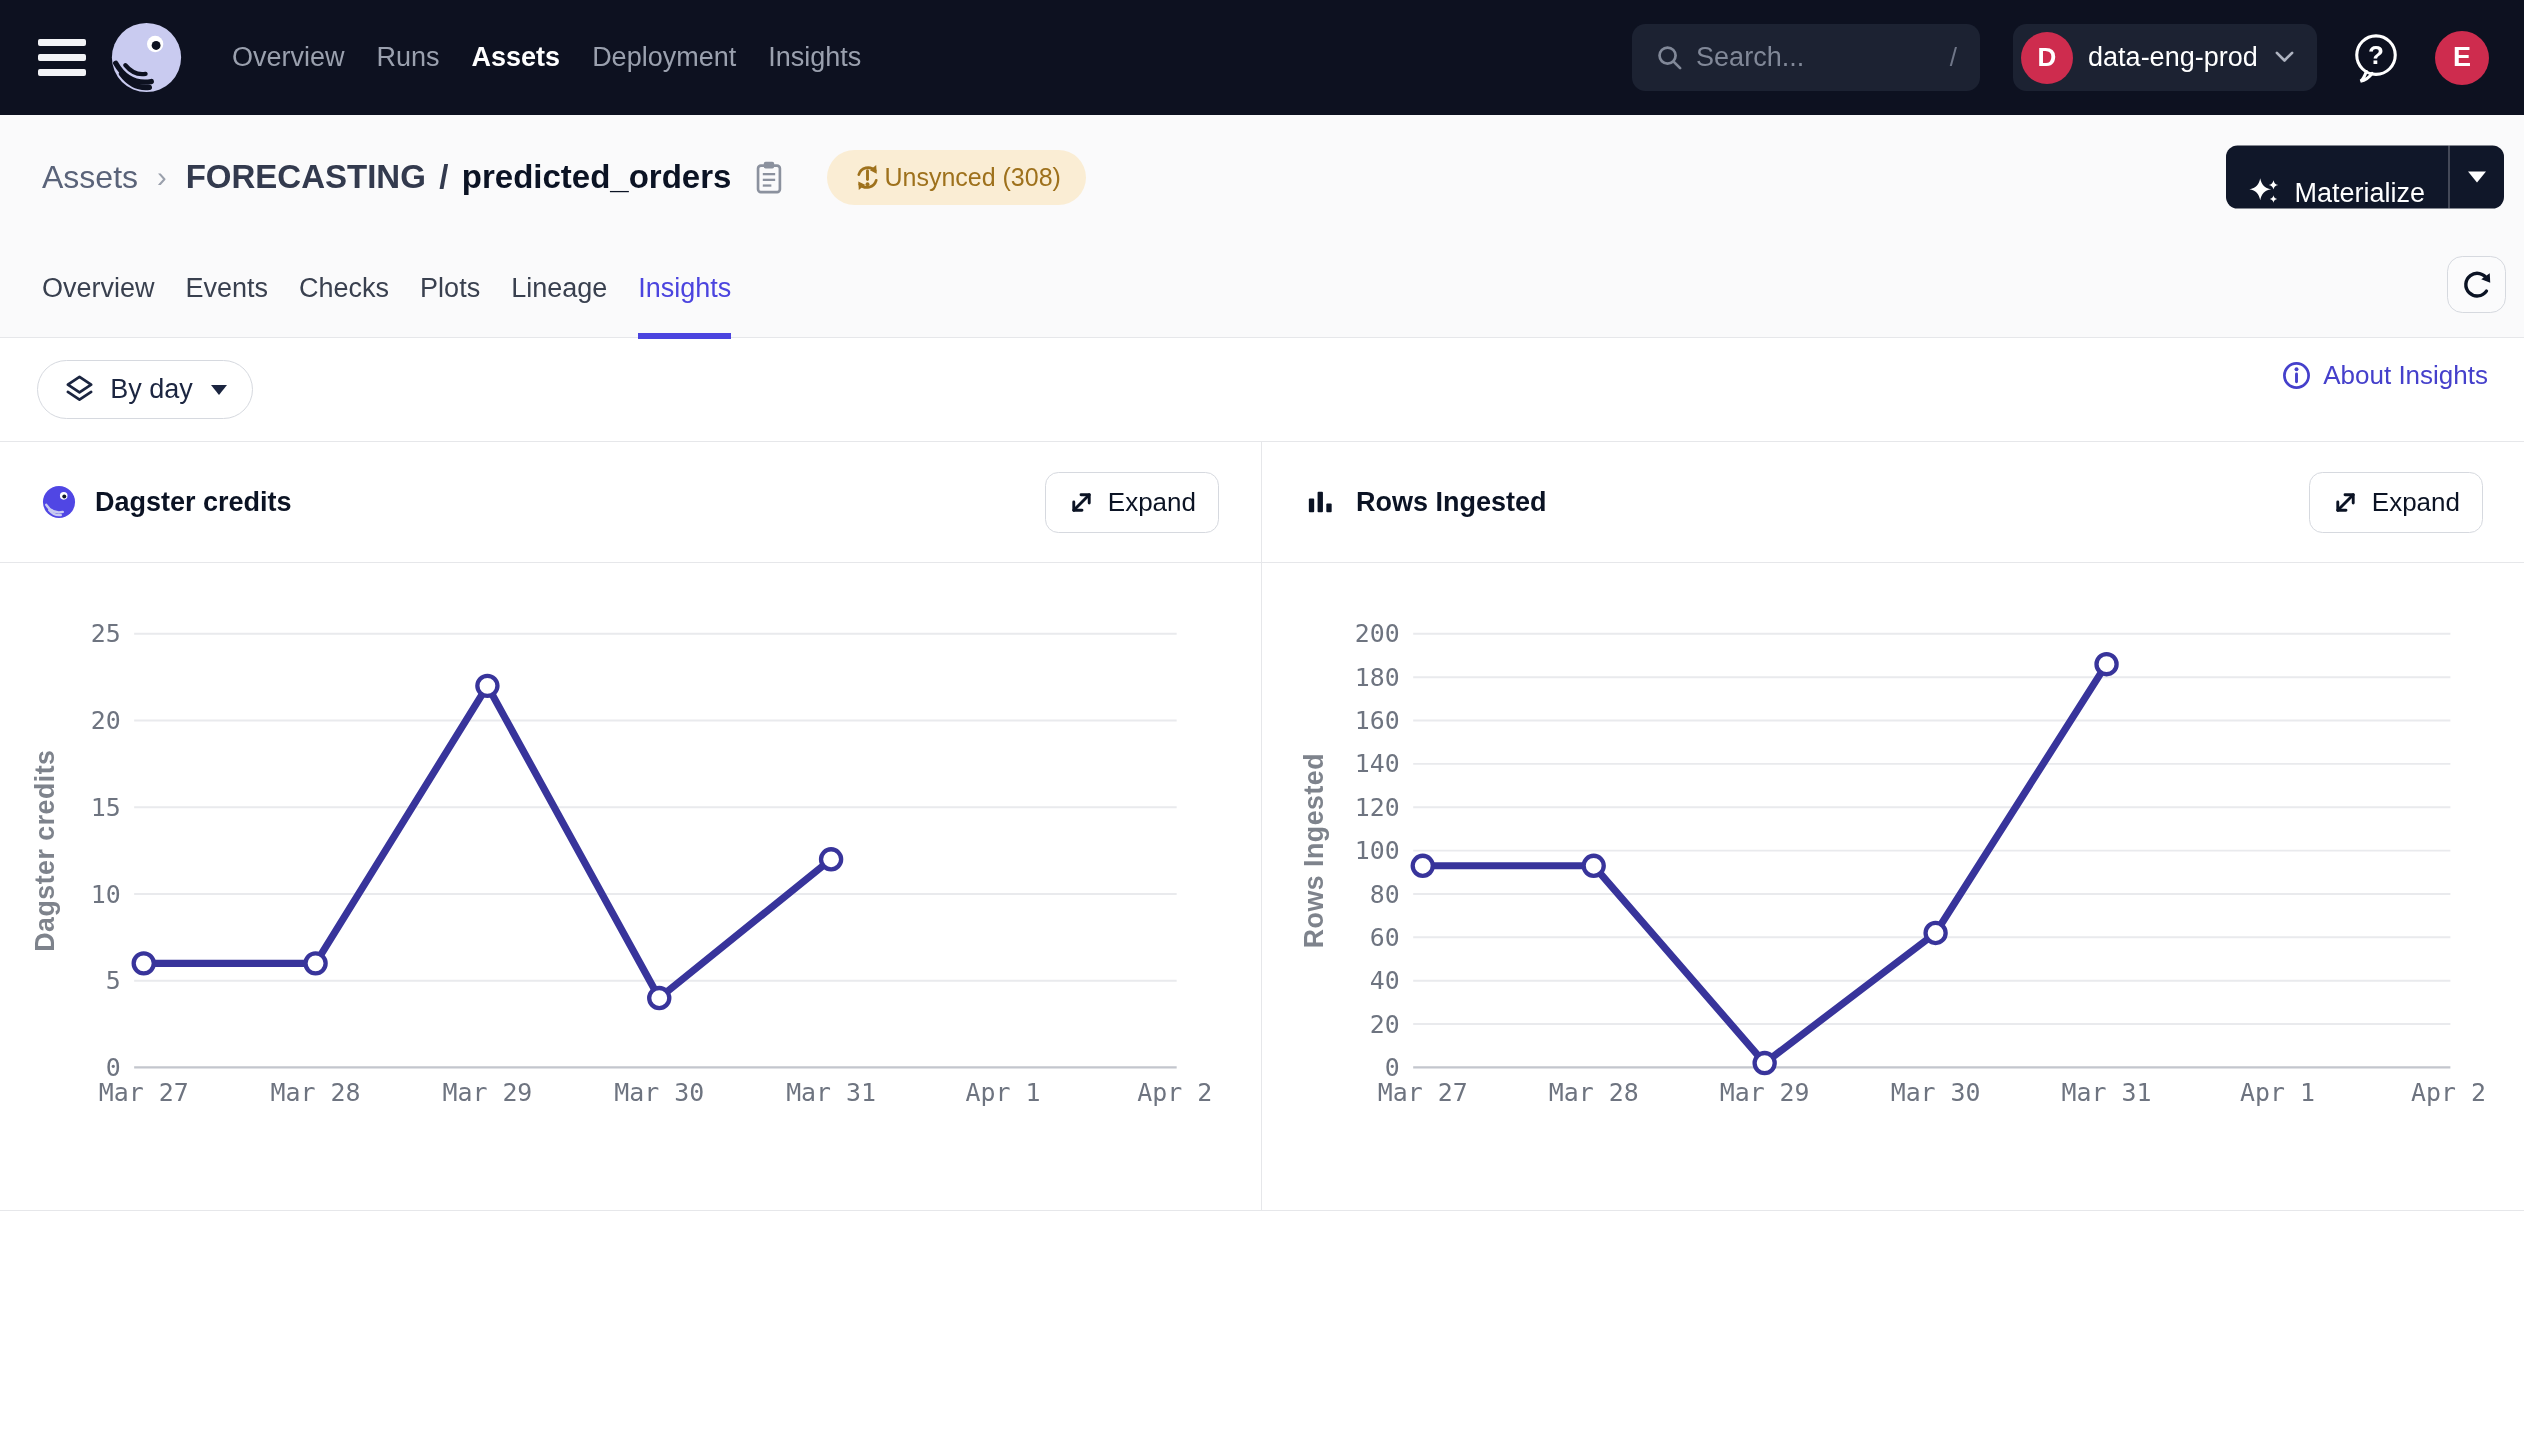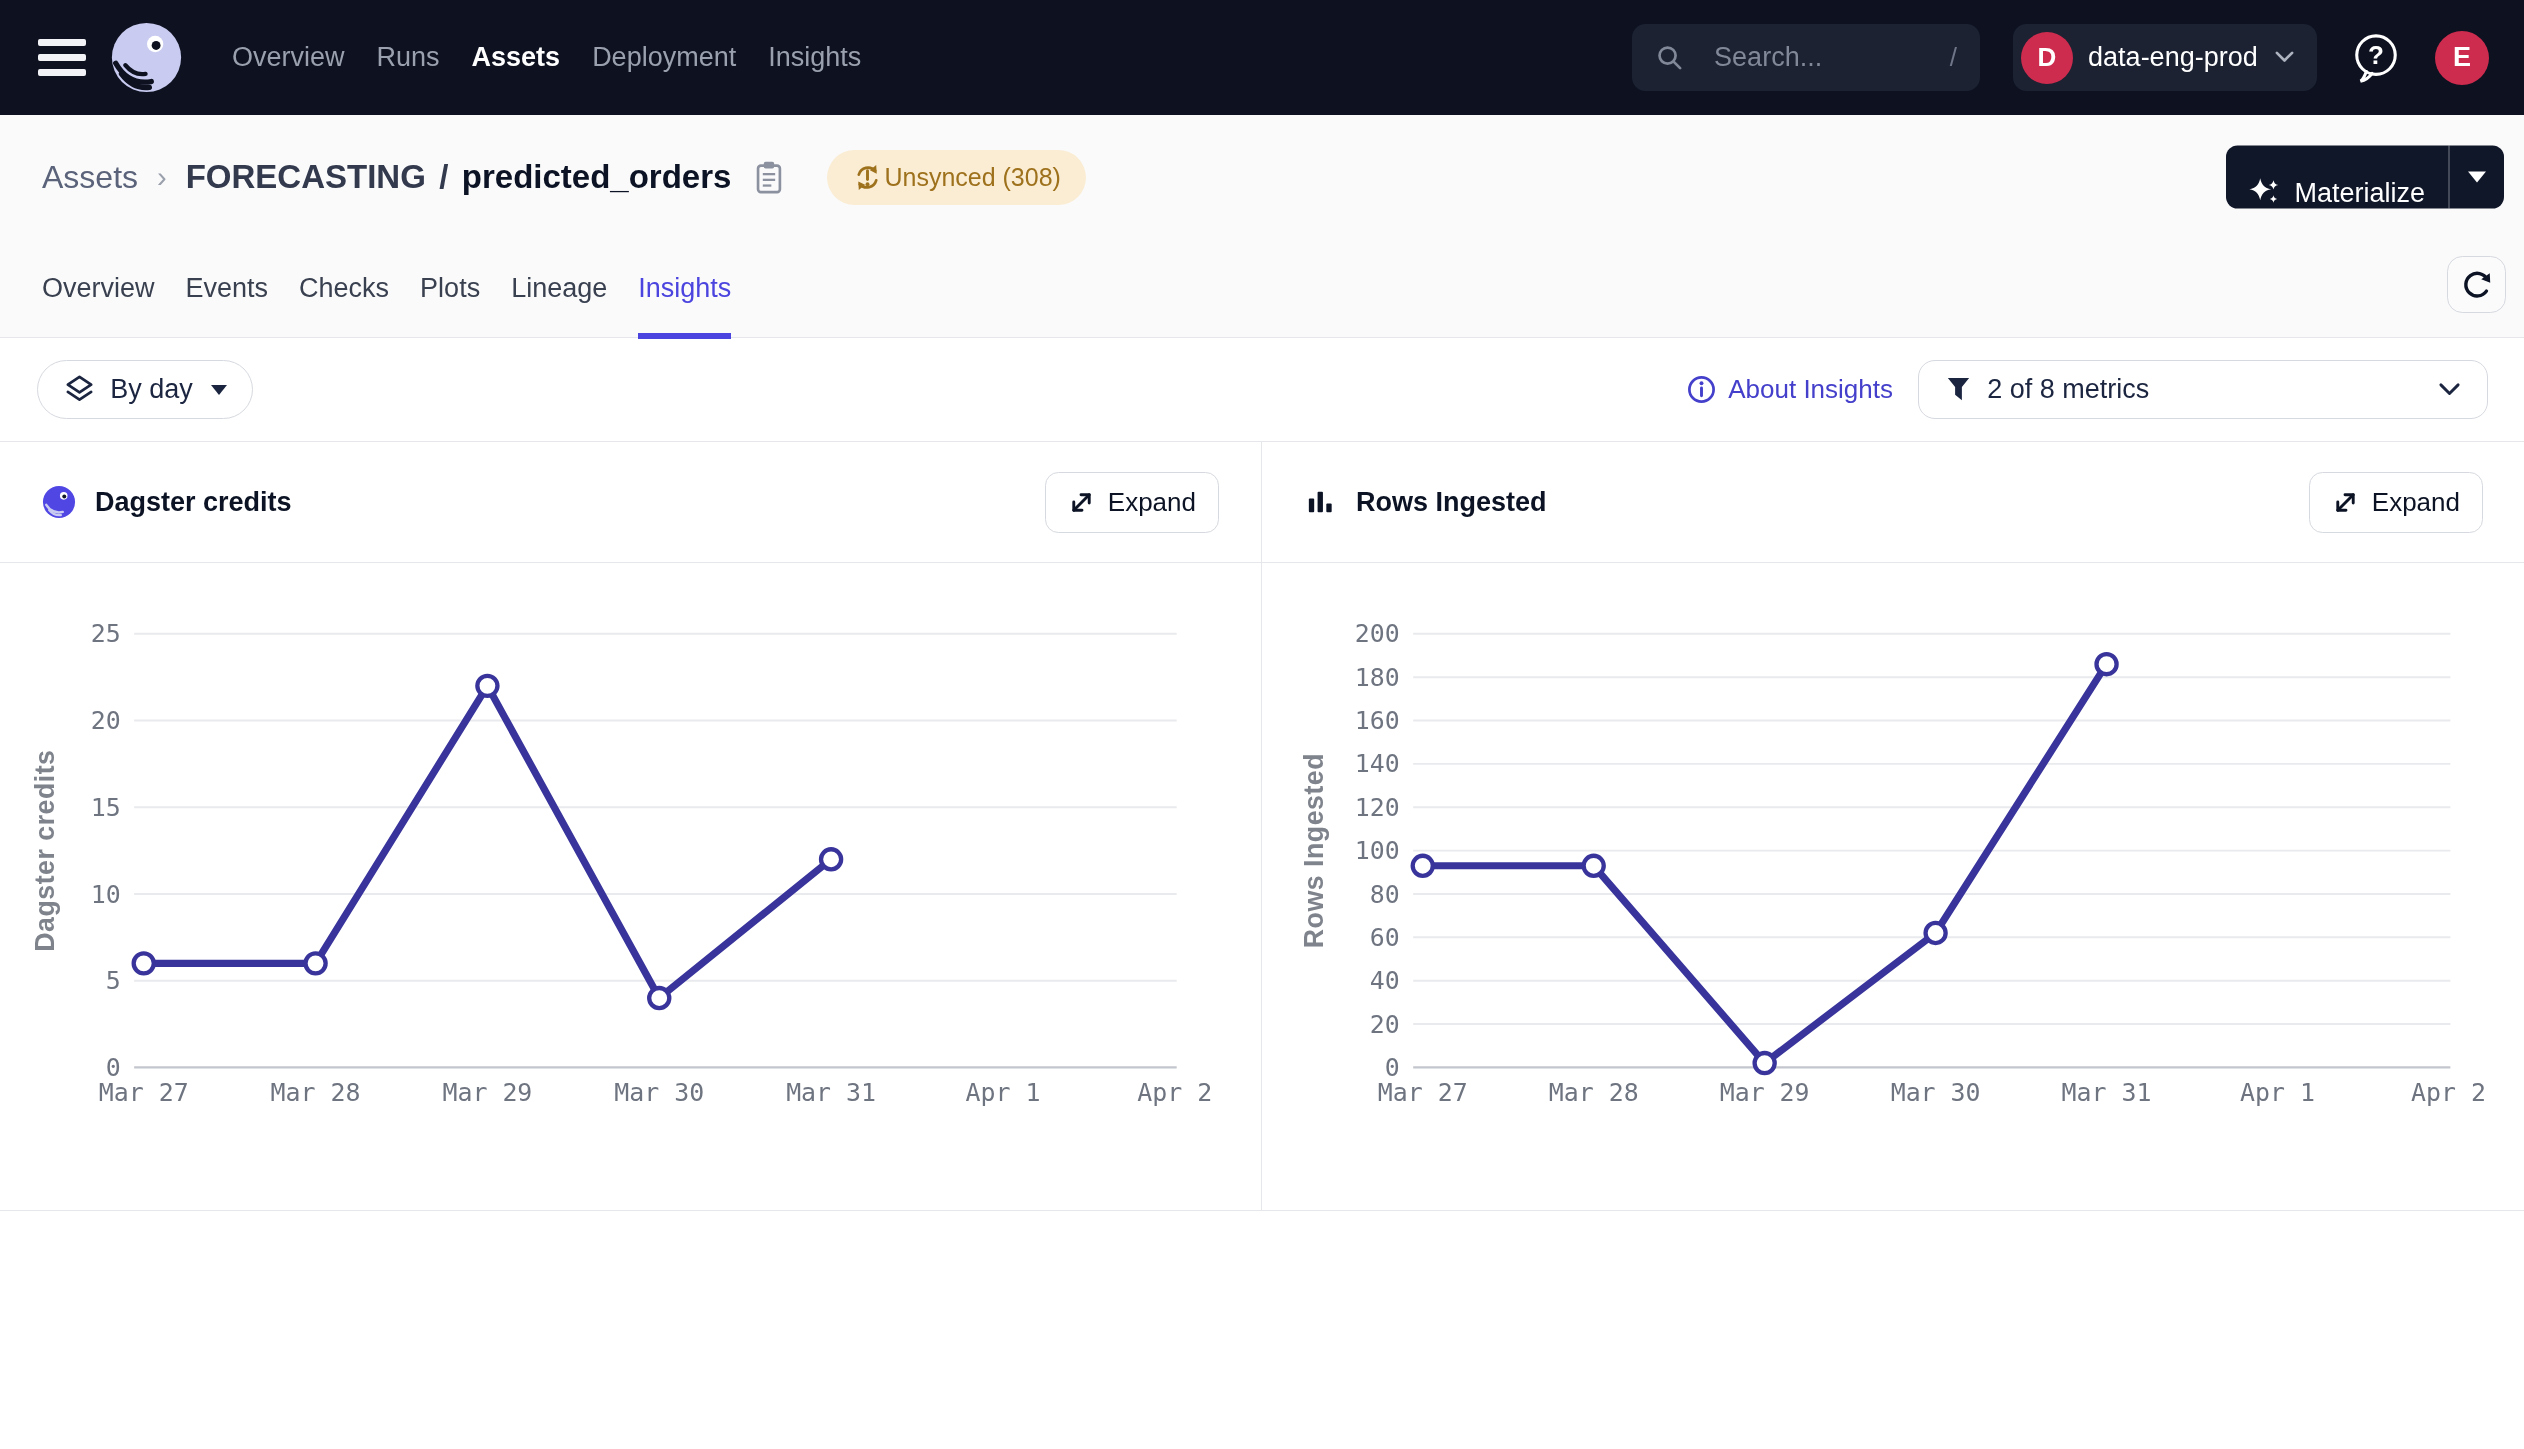--- a/index.html
+++ b/index.html
@@ -12,21 +12,21 @@
   .topnav{height:115px;background:#0D1120;display:flex;align-items:center;padding:0 36px 0 38px;box-sizing:border-box;}
   .hamburger{display:flex;flex-direction:column;gap:8.6px;cursor:pointer;}
   .hamburger span{display:block;width:48px;height:6.7px;border-radius:1.9px;background:#F2F3F6;}
   .logo{margin-left:23px;display:flex;align-items:center;}
   .nav-links{display:flex;align-items:center;gap:32px;margin-left:48px;}
   .nav-link{font-size:27px;color:#9AA0AE;cursor:pointer;}
   .nav-link.active{color:#ffffff;font-weight:700;}
   .nav-right{margin-left:auto;display:flex;align-items:center;gap:33px;}
   .search-pill{width:348px;height:67px;border-radius:13.4px;background:#1C2232;display:flex;align-items:center;
     padding:0 23px;box-sizing:border-box;cursor:text;}
-  .search-pill .ph{color:#818898;font-size:27px;margin-left:30px;}
+  .search-pill .ph{color:#818898;font-size:27px;margin-left:12px;}
   .search-pill .slash{margin-left:auto;color:#6F7688;font-size:26px;}
   .ws-pill{height:67px;border-radius:13.4px;background:#1C2232;display:flex;align-items:center;gap:15.3px;
     padding:0 21px 0 7.7px;cursor:pointer;}
   .d-badge{width:52px;height:52px;border-radius:50%;background:#CE2C4E;color:#fff;font-size:26px;font-weight:700;
     display:flex;align-items:center;justify-content:center;}
   .ws-name{color:#fff;font-size:27px;}
   .avatar{width:54px;height:54px;border-radius:50%;background:#CE2C4E;color:#fff;font-size:27px;font-weight:700;
     display:flex;align-items:center;justify-content:center;cursor:pointer;}
   
   .band{background:#FAFAFB;}
@@ -215,29 +215,20 @@
   <div class="right-filters">
     <span class="about">
       <svg width="31" height="31" viewBox="0 0 32 32">
         <circle cx="16" cy="16" r="12.5" fill="none" stroke="#4540CB" stroke-width="2.8"></circle>
         <line x1="16" y1="14.5" x2="16" y2="22.5" stroke="#4540CB" stroke-width="3" stroke-linecap="round"></line>
         <circle cx="16" cy="9.5" r="2" fill="#4540CB"></circle>
       </svg>
       <span>About Insights</span>
     </span>
 
-    <div class="metrics-select">
-      <svg width="29" height="31" viewBox="0 0 30 32">
-        <path d="M4 4 H26 L18.5 13.5 V27 L11.5 21.5 V13.5 Z" fill="#1B2540"></path>
-      </svg>
-      <span>2 of 8 metrics</span>
-      <svg width="25" height="15.3" viewBox="0 0 26 16" style="margin-left:auto">
-        <path d="M4 3 L13 12 L22 3" fill="none" stroke="#1B2540" stroke-width="3" stroke-linecap="round" stroke-linejoin="round"></path>
-      </svg>
-    </div>
   </div>
 </div>
 
 <div class="charts">
 
   <section class="panel">
     <div class="panel-header">
       <svg width="34" height="34" viewBox="0 0 36 36">
         <circle cx="18" cy="18" r="17" fill="#5046E4"></circle>
         <circle cx="23" cy="11.5" r="4" fill="#ffffff"></circle>

